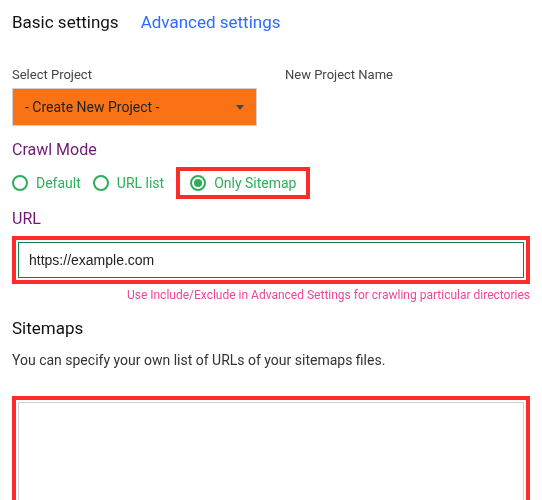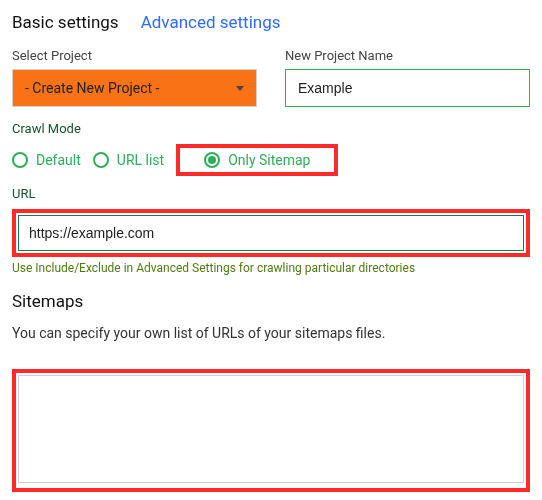--- a/index.html
+++ b/index.html
@@ -7,21 +7,21 @@
     margin: 0;
     padding: 12px;
     font-family: -apple-system, BlinkMacSystemFont, "Segoe UI", Roboto, Arial, sans-serif;
     font-size: 14px;
     color: #222;
     width: 542px;
   }
   .tabs {
     display: flex;
     gap: 22px;
-    margin-bottom: 16px;
+    margin-bottom: 35px;
     align-items: baseline;
   }
   .tab-current {
     font-size: 17px;
     color: #111;
   }
   .tab-other {
     font-size: 17px;
     color: #2e6bff;
     cursor: pointer;
@@ -60,22 +60,22 @@
   .text-input {
     width: 100%;
     height: 38px;
     border: 1px solid #2eae5a;
     padding: 0 12px;
     font-size: 14px;
     color: #222;
     outline: none;
   }
   .section-label {
-    font-size: 13px;
-    color: #14532d;
+    font-size: 16px;
+    color: #701a75;
     margin-top: 8px;
     margin-bottom: 8px;
   }
   .radio-row {
     display: flex;
     align-items: center;
     gap: 12px;
     margin-bottom: 10px;
   }
   .radio {
@@ -95,42 +95,43 @@
   }
   .radio.selected .ring::after {
     content: "";
     width: 8px; height: 8px;
     background: #2eae5a;
     border-radius: 50%;
   }
   .radio .lbl { color: #2eae5a; }
   .highlight-box {
     border: 4px solid #ff2a2a;
-    padding: 4px 24px;
+    padding: 4px 10px;
     display: inline-flex;
     align-items: flex-start;
   }
   .url-wrap {
     border: 4px solid #ff2a2a;
     padding: 2px;
     margin-bottom: 4px;
   }
   .url-input {
     width: 100%;
     height: 36px;
     border: 1px solid #15803d;
     padding: 0 10px;
     font-size: 14px;
     color: #222;
     outline: none;
   }
   .hint {
     font-size: 12px;
-    color: #4d7c0f;
+    color: #ec4899;
     margin-bottom: 16px;
+    text-align: right;
   }
   .h2 {
     font-size: 17px;
     color: #111;
     margin: 4px 0 14px 0;
   }
   .desc {
     font-size: 14px;
     color: #333;
     margin-bottom: 28px;
@@ -160,21 +161,20 @@
 <div class="row">
   <div class="col">
     <span class="field-label">Select Project</span>
     <div class="select">
       <span>- Create New Project -</span>
       <span class="caret"></span>
     </div>
   </div>
   <div class="col">
     <span class="field-label">New Project Name</span>
-    <input class="text-input" type="text" value="Example" style="">
   </div>
 </div>
 
 <div class="section-label">Crawl Mode</div>
 
 <div class="radio-row">
   <label class="radio">
     <span class="ring"></span>
     <span class="lbl">Default</span>
   </label>

